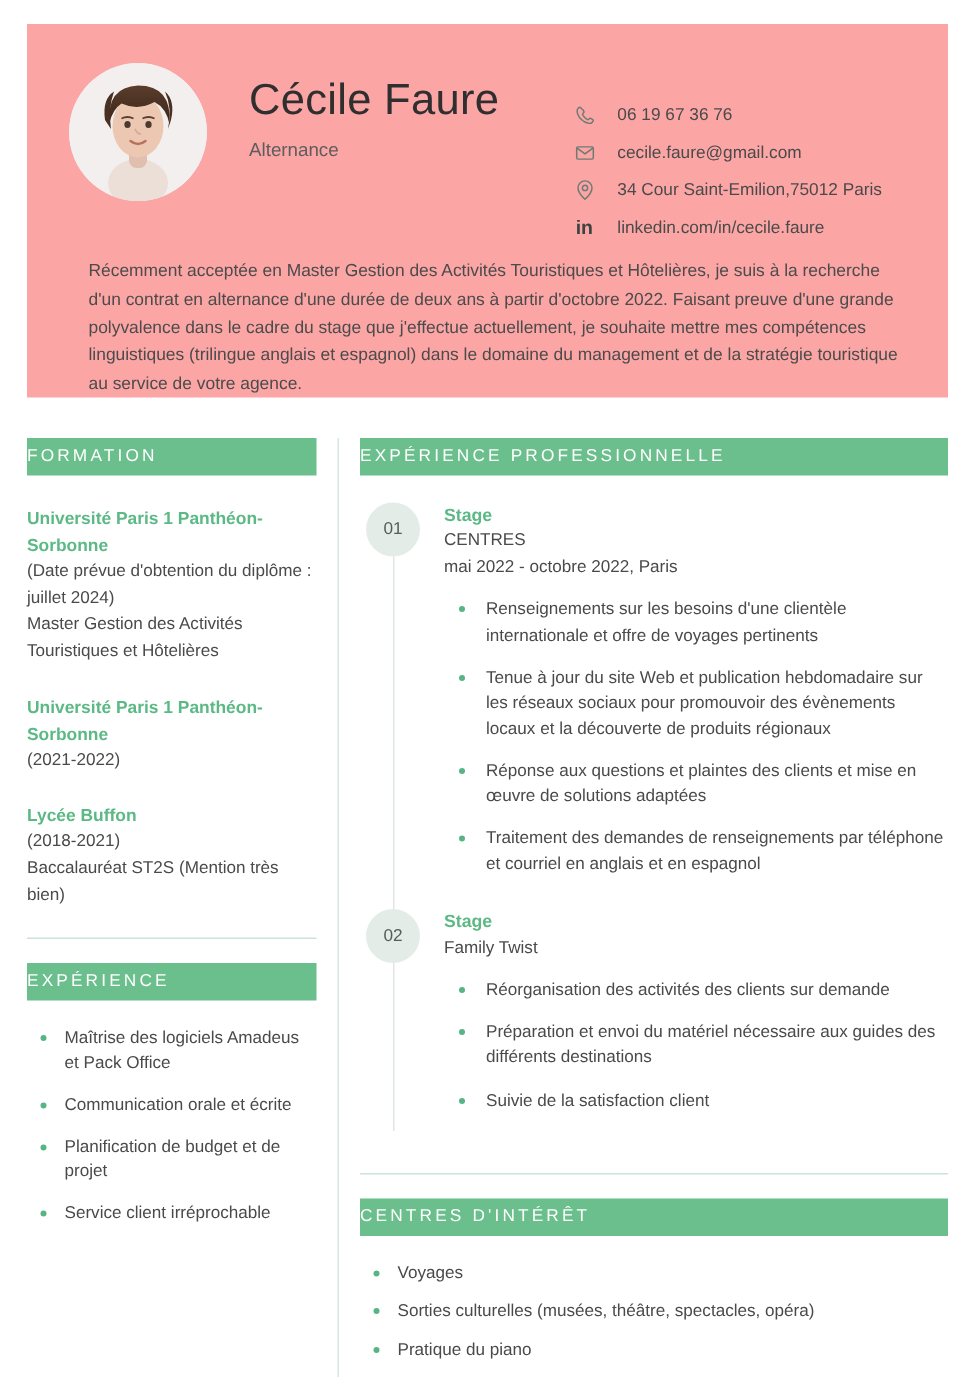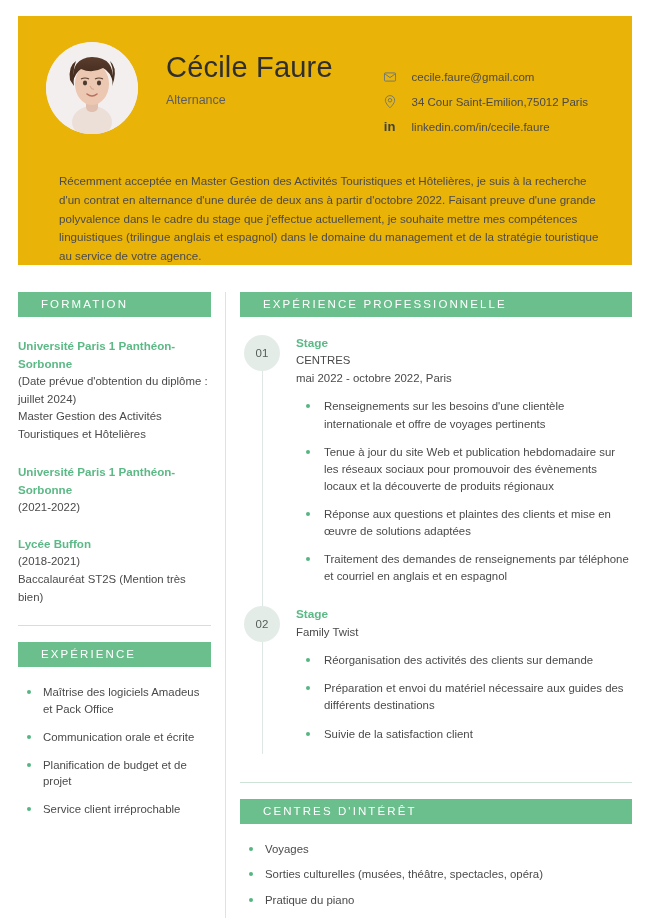--- a/index.html
+++ b/index.html
@@ -19,21 +19,21 @@
     overflow: hidden;
   }
 
   
   .banner {
     position: absolute;
     left: 18px;
     top: 16px;
     width: 614px;
     height: 249px;
-    background: #eab308;
+    background: #fca5a5;
     padding: 18px 22px 14px 22px;
   }
 
   .banner-top {
     display: flex;
     align-items: flex-start;
     height: 124px;
   }
 
   .avatar {
@@ -117,21 +117,21 @@
   }
   .col-left  { width: 207px; flex: 0 0 auto; padding-right: 14px; }
   .col-sep   { width: 1px; background: #d9e6df; flex: 0 0 auto; }
   .col-right { flex: 1 1 auto; padding-left: 14px; }
 
   .section-bar {
     background: #6bbf8d;
     color: #ffffff;
     font-size: 11.5px;
     letter-spacing: 2.1px;
-    padding: 7px 0 7px 23px;
+    padding: 7px 0 7px 0;
     height: 25px;
     line-height: 11px;
     display: flex;
     align-items: center;
   }
 
   .hr-soft {
     height: 1px;
     background: #cde3d7;
     margin: 18px 0 16px 0;
@@ -287,20 +287,28 @@
         </svg>
       </div>
 
       <div class="identity">
         <div class="name">Cécile Faure</div>
         <div class="role">Alternance</div>
       </div>
 
       <div class="contacts">
 
+        <div class="contact-row">
+          <span class="contact-icon">
+            <svg width="14" height="14" viewBox="0 0 24 24" fill="none" stroke="currentColor" stroke-width="1.7" stroke-linecap="round" stroke-linejoin="round">
+              <path d="M6.5 2.5 C5 2.5 3 4.5 3 6.5 c0 7 7.5 14.5 14.5 14.5 2 0 4-2 4-3.5 0-.6-2.8-2.4-3.6-2.4-.9 0-1.8 1.8-2.6 1.8-1.4 0-6.2-4.8-6.2-6.2 0-.8 1.8-1.7 1.8-2.6 0-.8-1.8-3.6-2.4-3.6 Z"></path>
+            </svg>
+          </span>
+          <span>06 19 67 36 76</span>
+        </div>
 
         <div class="contact-row">
           <span class="contact-icon">
             <svg width="14" height="14" viewBox="0 0 24 24" fill="none" stroke="currentColor" stroke-width="1.7" stroke-linejoin="round">
               <rect x="2.5" y="5" width="19" height="14" rx="1.5"></rect>
               <path d="M3 6.5 L12 13 L21 6.5"></path>
             </svg>
           </span>
           <span>cecile.faure@gmail.com</span>
         </div>

